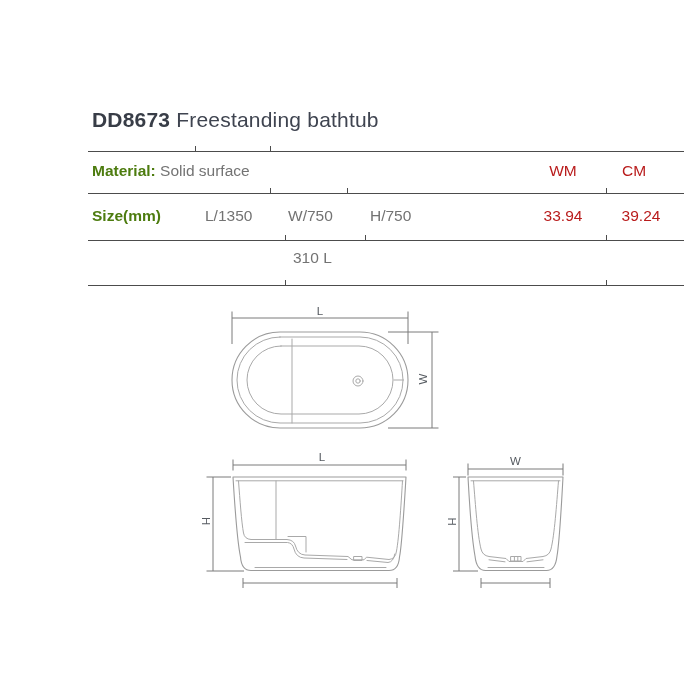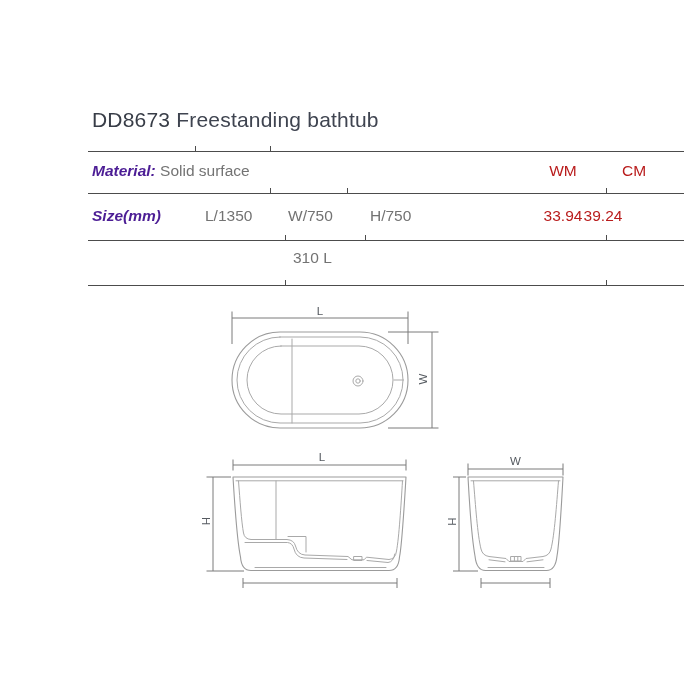--- a/index.html
+++ b/index.html
@@ -3,28 +3,28 @@
 <meta charset="utf-8">
 <style>
   html,body{margin:0;padding:0;background:#ffffff;}
   #canvas{
     position:relative;width:700px;height:700px;background:#ffffff;overflow:hidden;
     font-family:"Liberation Sans", sans-serif;color:#3f4450;
   }
   .abs{position:absolute;}
   
   #title{top:108px;left:92px;font-size:21px;letter-spacing:.2px;white-space:nowrap;}
-  #title .model{font-weight:normal;color:#383d47;}
+  #title .model{font-weight:bold;color:#383d47;}
   #title .name{font-weight:normal;color:#3f4450;margin-left:6px;}
   
   .hline{left:88px;width:596px;height:0;border-top:1.4px solid #4c4c4c;}
   .vtick{width:1.3px;height:5px;background:#4c4c4c;}
   
   .row-text{font-size:15.5px;white-space:nowrap;}
-  .blabel{font-weight:bold;color:#4c1d95;font-style:italic;}
+  .blabel{font-weight:bold;color:#4d7c0f;}
   .val{color:#737373;}
   .num{width:62px;text-align:center;color:#b91c1c;}
   
   svg{position:absolute;overflow:visible;}
   .tub{fill:none;stroke:#9b9b9b;stroke-width:1.1;stroke-linecap:round;stroke-linejoin:round;}
   .tub2{fill:none;stroke:#a9a9a9;stroke-width:1;stroke-linecap:round;stroke-linejoin:round;}
   .dim{fill:none;stroke:#7b7b7b;stroke-width:1;stroke-linecap:butt;}
   .dimtxt{fill:#555a60;font-size:11.5px;font-family:"Liberation Sans",sans-serif;}
 </style>
 </head>
@@ -57,21 +57,21 @@
     <span class="val">Solid surface</span>
   </div>
   <div class="abs row-text num" style="top:162px;left:532px">WM</div>
   <div class="abs row-text num" style="top:162px;left:603px">CM</div>
 
   <div class="abs row-text blabel" style="top:207px;left:92px">Size(mm)</div>
   <div class="abs row-text val" style="top:207px;left:205px">L/1350</div>
   <div class="abs row-text val" style="top:207px;left:288px">W/750</div>
   <div class="abs row-text val" style="top:207px;left:370px">H/750</div>
   <div class="abs row-text num" style="top:207px;left:532px">33.94</div>
-  <div class="abs row-text num" style="top:207px;left:572px">39.24</div>
+  <div class="abs row-text num" style="top:207px;left:610px">39.24</div>
 
   <div class="abs row-text val" style="top:249px;left:293px">310 L</div>
 
   <svg style="left:200px;top:296px" width="250" height="146" viewBox="200 296 250 146">
 
     <g>
       <line class="dim" x1="232" y1="318" x2="408" y2="318"></line>
       <line class="dim" x1="232" y1="311.5" x2="232" y2="344"></line>
       <line class="dim" x1="408" y1="311.5" x2="408" y2="344"></line>
       <text class="dimtxt" x="320" y="314.5" text-anchor="middle">L</text>

